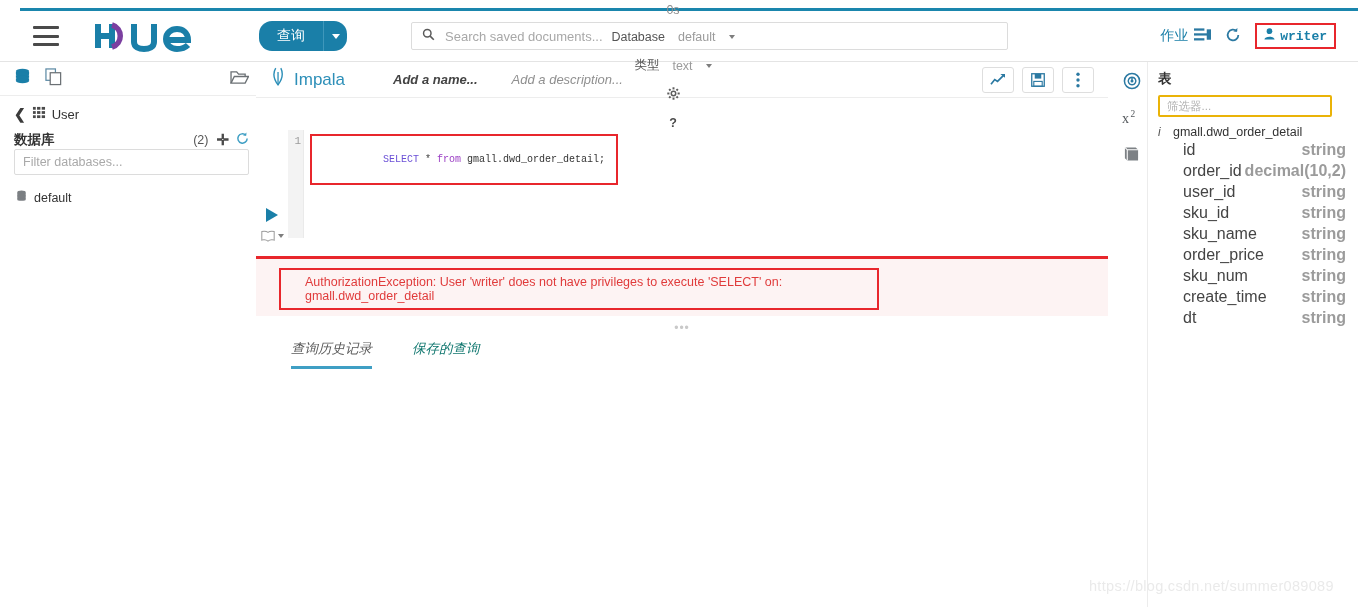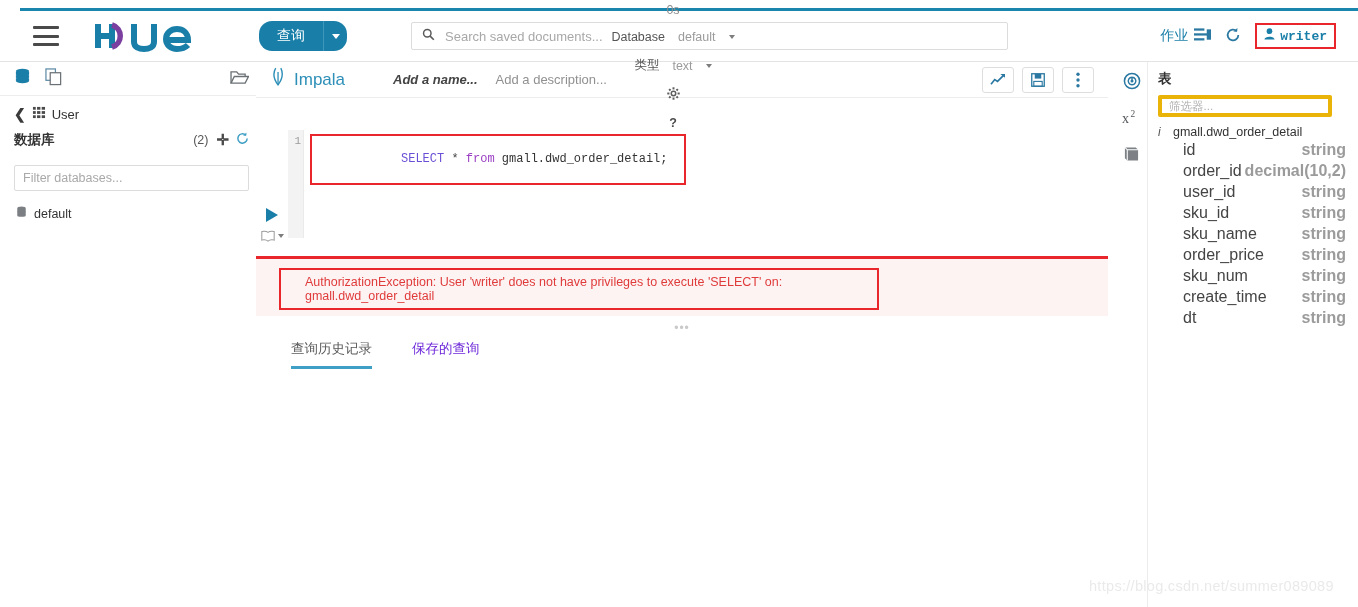--- a/index.html
+++ b/index.html
@@ -84,21 +84,21 @@
   .lp-icons {
     height: 34px; display: flex; align-items: center; padding: 0 14px;
     border-bottom: 1px solid #ededed;
   }
   .lp-icons .spacer { flex: 1; }
   .lp-body { padding: 10px 14px 0 14px; }
   .breadcrumb { display: flex; align-items: center; gap: 6px; font-size: 13px;
     color: #333; margin-bottom: 9px; cursor: pointer; }
   .bc-back { color: #3b3b3b; font-size: 14px; font-weight: bold; }
   .db-head { display: flex; align-items: center; font-size: 13.5px;
-    font-weight: bold; color: #333; margin-bottom: 16px; }
+    font-weight: bold; color: #333; margin-bottom: 0; }
   .db-head .count { margin-left: auto; font-weight: normal; color: #555;
     font-size: 12.5px; margin-right: 8px; }
   .db-head .plus { color: #4a4a4a; font-size: 15px; margin-right: 7px; cursor: pointer; }
   .db-head .refresh { color: #3f9fc4; font-size: 14px; cursor: pointer; }
   .filter-input {
     width: 100%; height: 26px; border: 1px solid #dcdcdc; border-radius: 2px;
     padding: 0 8px; font-size: 12.5px; color: #555; outline: none;
     font-family: "Liberation Sans", sans-serif; background: #fff;
   }
   .filter-input::placeholder { color: #a9a9a9; }
@@ -112,21 +112,21 @@
     background: #fff;
   }
   .ed-header {
     height: 36px; display: flex; align-items: center; padding: 0 14px 0 16px;
     border-bottom: 1px solid #ededed;
   }
   .ed-title { display: flex; align-items: center; gap: 9px; color: #2d8fb8;
     font-size: 17px; cursor: pointer; }
   .ed-name { margin-left: 48px; font-size: 13px; font-weight: bold;
     font-style: italic; color: #444; cursor: text; }
-  .ed-desc { margin-left: 18px; font-size: 13px; 
+  .ed-desc { margin-left: 34px; font-size: 13px; font-style: italic;
     color: #909090; cursor: text; }
   .ed-btns { margin-left: auto; display: flex; gap: 8px; }
   .ed-btn {
     width: 32px; height: 26px; border: 1px solid #dedede; border-radius: 3px;
     background: #fff; display: flex; align-items: center; justify-content: center;
     cursor: pointer;
   }
 
   .ed-settings {
     height: 26px; display: flex; align-items: center; justify-content: flex-end;
@@ -154,22 +154,22 @@
     cursor: pointer;
   }
   .book-drop { display: flex; align-items: center; gap: 3px; cursor: pointer; }
   .code-gutter {
     width: 16px; background: #f3f3f3; color: #9b9b9b; font-size: 11px;
     font-family: "Liberation Mono", monospace; text-align: right;
     padding: 5px 2px 0 0; border-right: 1px solid #eaeaea;
   }
   .code-body { flex: 1; padding: 4px 0 0 6px; position: relative; }
   .code-line {
-    font-family: "Liberation Mono", monospace; font-size: 12px;
-    display: inline-block; padding: 1px 17px;
+    font-family: "Liberation Mono", monospace; font-size: 10px;
+    display: inline-block; padding: 1px 11px;
     border: 2px solid #e8262c; line-height: 15px; white-space: pre;
   }
   .tok-kw { color: #6a4fd6; }
   .tok-kw2 { color: #9b3fc4; }
   .tok-op { color: #444; }
   .tok-id { color: #333; }
 
   
   .result-panel {
     position: relative; margin-top: 18px; height: 60px;
@@ -181,43 +181,43 @@
     padding-left: 24px;
   }
   .error-text { color: #e03b3b; font-size: 12.5px; }
   .drag-dots {
     position: absolute; left: 0; right: 0; top: 62px; text-align: center;
     color: #c9c9c9; font-size: 12px; letter-spacing: 1px; cursor: ns-resize;
   }
 
   
   .tabs { margin-top: 24px; padding-left: 35px; display: flex; gap: 40px;
-    border-bottom: 0; }
-  .tab { font-size: 13.5px; color: #6d28d9; padding-bottom: 8px; cursor: pointer; }
+    border-bottom: 0; font-style: italic; }
+  .tab { font-size: 13.5px; color: #0f766e; padding-bottom: 8px; cursor: pointer; }
   .tab.active { color: #5a5a5a; border-bottom: 3px solid #3f9fc4; }
   .empty-note {
     margin-top: 16px; padding-left: 35px; font-size: 12.5px;
     font-style: italic; font-weight: bold; color: #555;
   }
 
   
   .right-rail {
     position: absolute; left: 1116px; top: 62px; width: 32px; height: 545px;
     background: #fff; border-right: 1px solid #ececec;
     display: flex; flex-direction: column; align-items: center;
     padding-top: 10px; gap: 16px;
   }
   .rail-icon { cursor: pointer; color: #6e7276; }
   .right-panel {
     position: absolute; left: 1148px; top: 62px; width: 210px; height: 545px;
     background: #fff; padding: 8px 12px 0 10px;
   }
   .rp-title { font-size: 13.5px; font-weight: bold; color: #333; margin-bottom: 7px; }
   .rp-filter {
-    width: 174px; height: 22px; border: 4px solid #eab308; border-radius: 2px;
+    width: 174px; height: 22px; border: 2px solid #eab308; border-radius: 2px;
     padding: 0 7px; font-size: 11.5px; color: #555; outline: none;
     font-family: "Liberation Sans", sans-serif;
   }
   .rp-filter::placeholder { color: #b0b0b0; }
   .rp-table {
     margin-top: 8px; display: flex; align-items: center; gap: 7px;
     font-size: 12.5px; color: #333; cursor: pointer;
   }
   .info-i { color: #555; font-style: italic; font-size: 12px; width: 8px; }
   .col-row {

